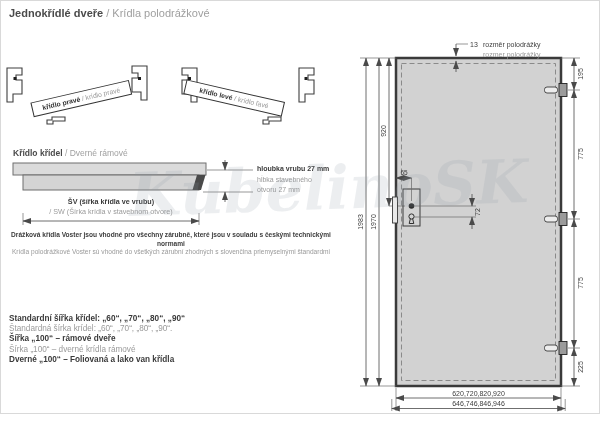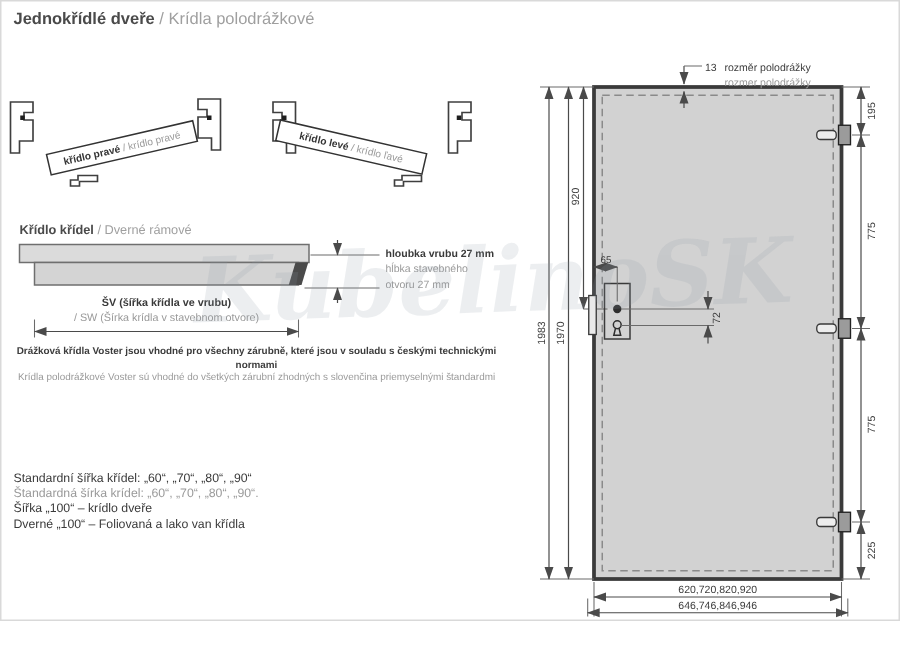--- a/index.html
+++ b/index.html
@@ -10,21 +10,21 @@
   }
   .abs{position:absolute;}
   
   .title{left:8px;top:6px;font-size:11px;font-weight:bold;color:#4a4a4a;}
   .graytxt{color:#9f9f9f;font-weight:normal;}
   .sec-heading{left:12px;top:147px;font-size:8.5px;font-weight:bold;color:#4a4a4a;}
   .note{left:2px;top:230px;width:336px;text-align:center;font-size:6.6px;line-height:8.6px;color:#3c3c3c;}
   .note .cs{font-weight:bold;}
   .note .sk{color:#9a9a9a;}
   .widths{left:8px;top:313px;font-size:8.2px;line-height:10.2px;color:#3a3a3a;}
-  .widths .cs{font-weight:normal;}
+  .widths .cs{font-weight:bold;}
   .widths .sk{color:#9a9a9a;}
   .watermark{
     left:128px;top:152px;font-family:"DejaVu Serif",serif;font-style:italic;font-weight:bold;
     font-size:60px;color:#8e9aa6;opacity:0.16;transform:rotate(-2deg);
     pointer-events:none;white-space:nowrap;z-index:50;
   }
   
   svg text{font-family:"Liberation Sans",sans-serif;font-size:7px;fill:#3c3c3c;}
   svg text.sm{font-size:6.5px;}
   tspan.b{font-weight:bold;fill:#333;}
@@ -117,21 +117,22 @@
   </svg>
 
   <div class="abs note">
     <div class="cs">Drážková křídla Voster jsou vhodné pro všechny zárubně, které jsou v souladu s českými technickými normami</div>
     <div class="sk">Krídla polodrážkové Voster sú vhodné do všetkých zárubní zhodných s slovenčina priemyselnými štandardmi</div>
   </div>
 
   <div class="abs widths">
     <div class="cs">Standardní šířka křídel: „60“, „70“, „80“, „90“</div>
     <div class="sk">Štandardná šírka krídel: „60“, „70“, „80“, „90“.</div>
-    <div class="cs">Šířka „100“ – krídlo dveře</div>
+    <div class="cs">Šířka „100“ – rámové dveře</div>
+    <div class="sk">Šírka „100“ – dverné krídla rámové</div>
     <div class="cs">Dverné „100“ – Foliovaná a lako van křídla</div>
   </div>
 
   <svg class="abs" style="left:355px;top:30px" width="245" height="398" viewBox="0 0 245 398">
     <defs>
       <marker id="d-ae" markerWidth="9" markerHeight="7" refX="8" refY="3.5" orient="auto" markerUnits="userSpaceOnUse">
           <path d="M0,0.5 L8.5,3.5 L0,6.5 Z" fill="#4a4a4a"></path>
         </marker>
       <marker id="d-as" markerWidth="9" markerHeight="7" refX="0.5" refY="3.5" orient="auto" markerUnits="userSpaceOnUse">
           <path d="M8.5,0.5 L0,3.5 L8.5,6.5 Z" fill="#4a4a4a"></path>

